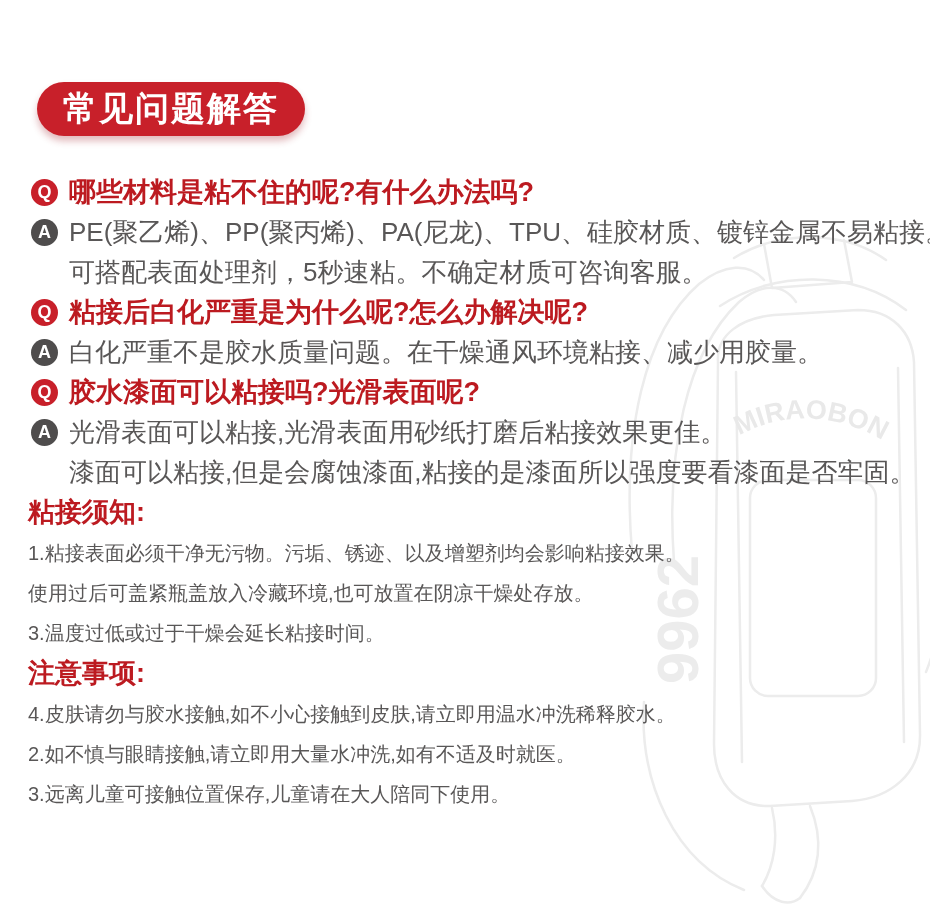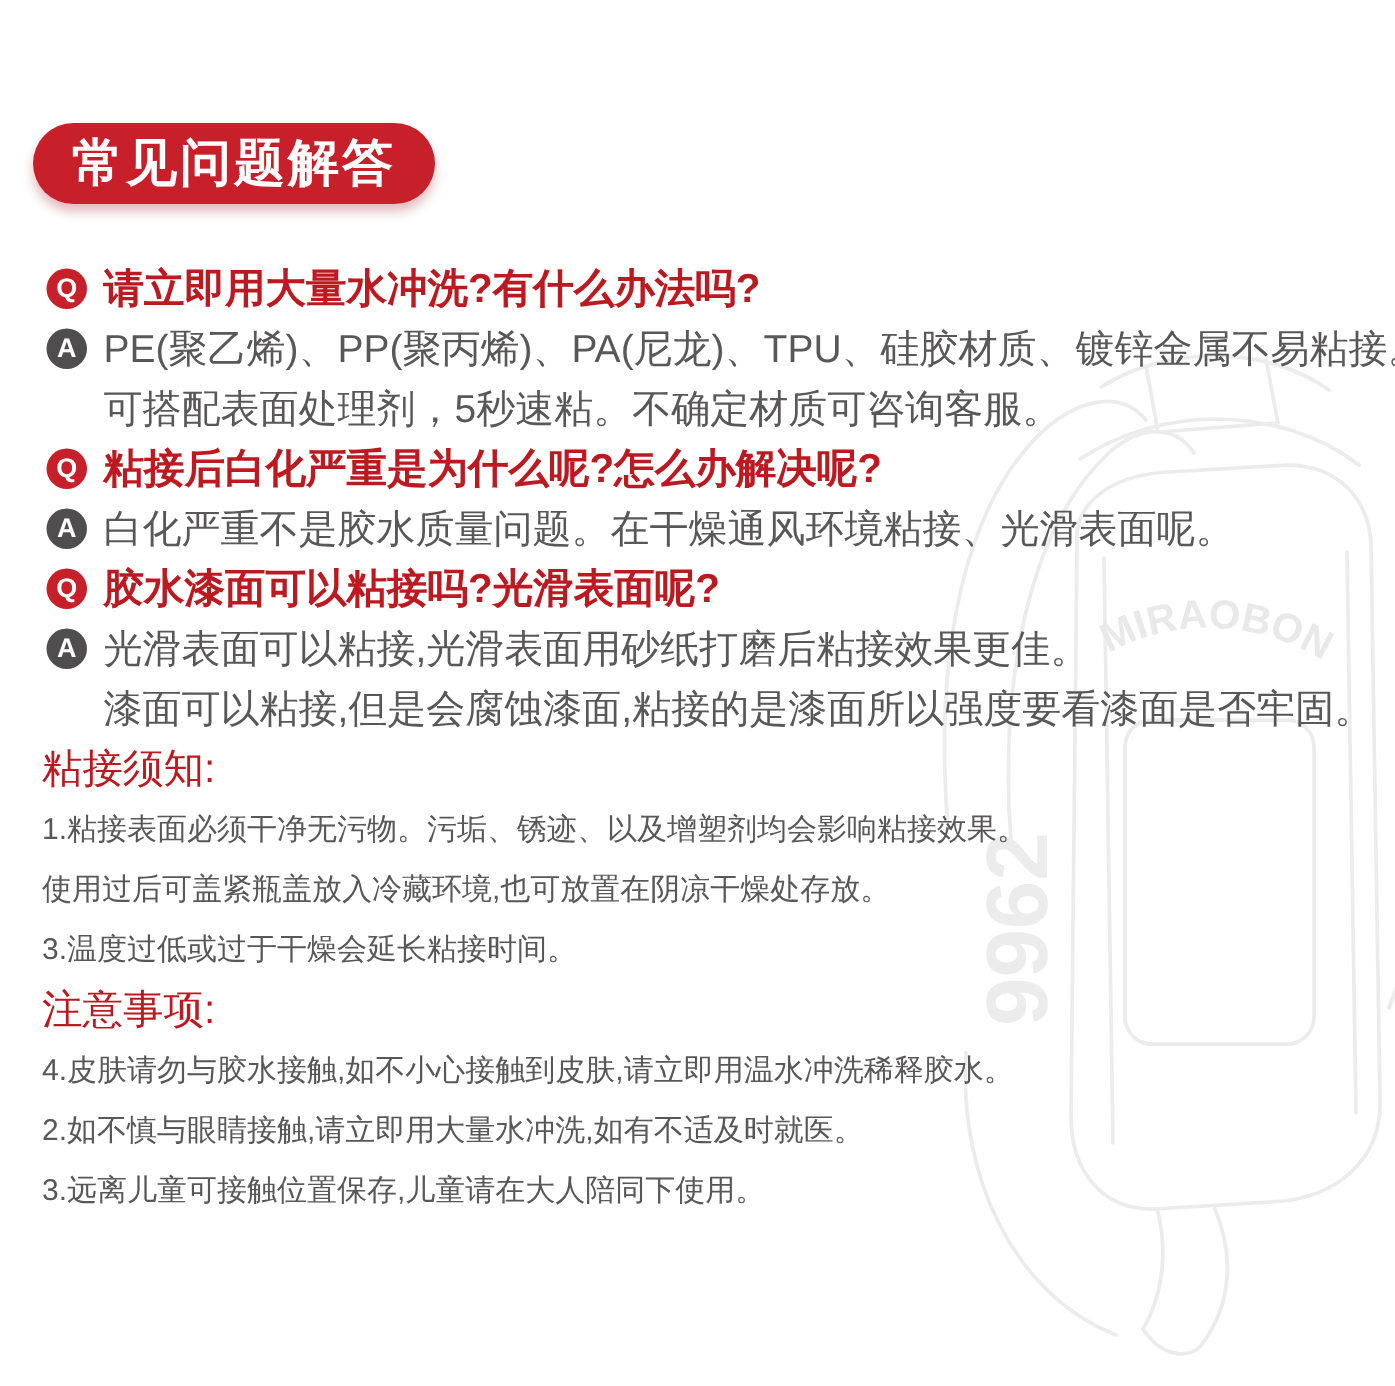--- a/index.html
+++ b/index.html
@@ -13,21 +13,21 @@
   
   .watermark{
     position:absolute;
     right:-14px;
     top:222px;
     pointer-events:none;
   }
   
   .banner{
     position:absolute;
-    left:22px;top:82px;
+    left:37px;top:82px;
     height:54px;
     padding:0 26px;
     background:#c8202a;
     border-radius:28px;
     display:flex;align-items:center;justify-content:center;
     box-shadow:0 5px 7px rgba(160,25,35,0.30);
   }
   .banner-label{
     color:#ffffff;
     font-size:34px;
@@ -50,21 +50,21 @@
   }
   .badge-q{background:#c8202a;}
   .badge-a{background:#4f4d4d;}
   .q-text{
     color:#bc1a20;font-size:27px;font-weight:bold;
     line-height:40px;white-space:nowrap;
   }
   .a-text{color:#595757;font-size:26px;line-height:40px;}
   .a-line{white-space:nowrap;}
   .section-heading{
-    color:#bc1a20;font-size:27px;font-weight:normal;
+    color:#bc1a20;font-size:27px;font-weight:bold;
     line-height:41px;white-space:nowrap;
   }
   .plain-line{
     color:#595757;font-size:20px;line-height:40px;white-space:nowrap;
   }
 </style>
 </head>
 <body>
 
 <div class="watermark">
@@ -102,40 +102,40 @@
 </div>
 
 <div class="banner">
   <span class="banner-label">常见问题解答</span>
 </div>
 
 <div class="content">
 
   <div class="qa-row">
     <span class="badge badge-q">Q</span>
-    <div class="q-text">请立即用大量水冲洗?有什么办法吗?</div>
+    <div class="q-text">哪些材料是粘不住的呢?有什么办法吗?</div>
   </div>
 
   <div class="qa-row">
     <span class="badge badge-a">A</span>
     <div class="a-text">
       <div class="a-line">PE(聚乙烯)、PP(聚丙烯)、PA(尼龙)、TPU、硅胶材质、镀锌金属不易粘接。</div>
       <div class="a-line">可搭配表面处理剂，5秒速粘。不确定材质可咨询客服。</div>
     </div>
   </div>
 
   <div class="qa-row">
     <span class="badge badge-q">Q</span>
     <div class="q-text">粘接后白化严重是为什么呢?怎么办解决呢?</div>
   </div>
 
   <div class="qa-row">
     <span class="badge badge-a">A</span>
     <div class="a-text">
-      <div class="a-line">白化严重不是胶水质量问题。在干燥通风环境粘接、光滑表面呢。</div>
+      <div class="a-line">白化严重不是胶水质量问题。在干燥通风环境粘接、减少用胶量。</div>
     </div>
   </div>
 
   <div class="qa-row">
     <span class="badge badge-q">Q</span>
     <div class="q-text">胶水漆面可以粘接吗?光滑表面呢?</div>
   </div>
 
   <div class="qa-row">
     <span class="badge badge-a">A</span>

